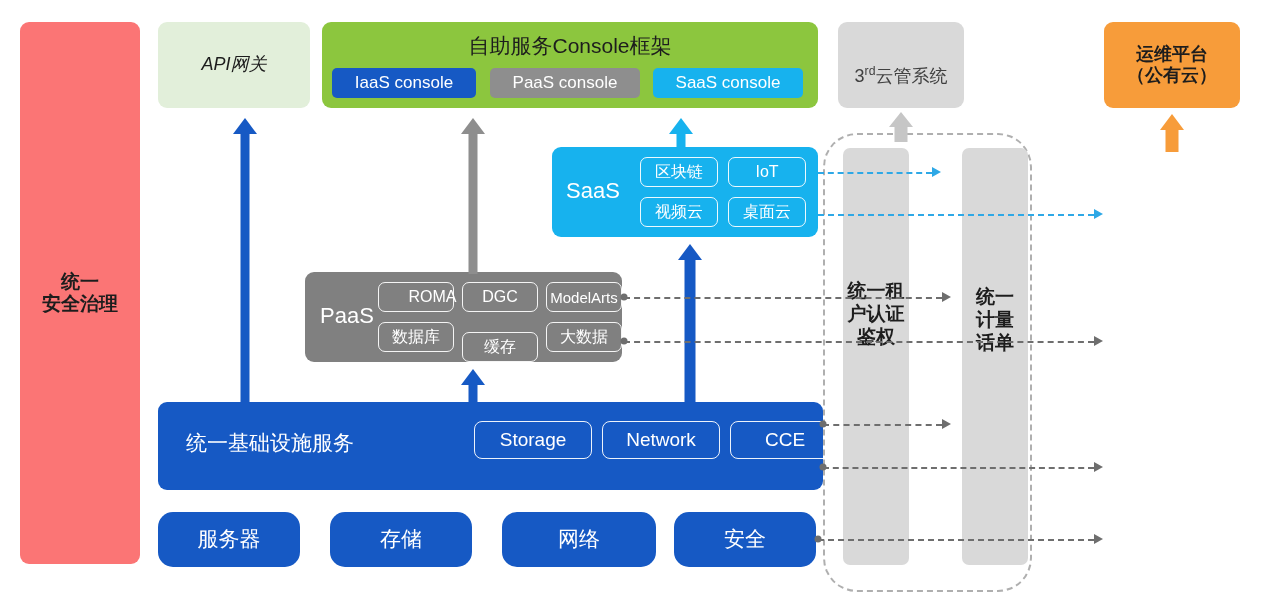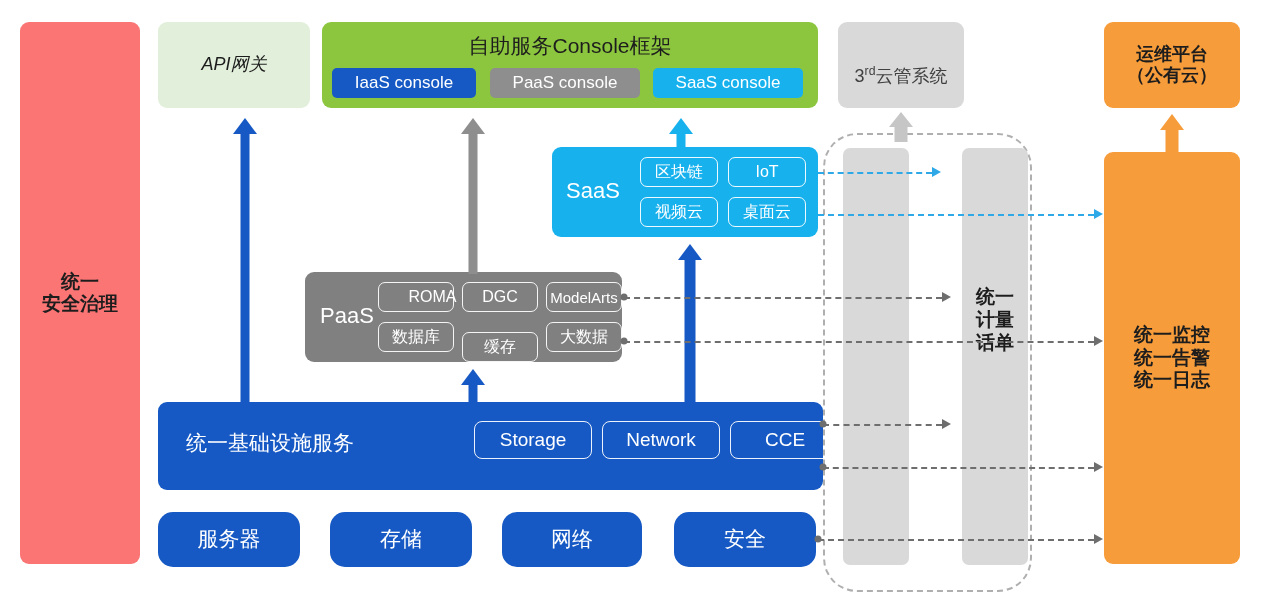--- a/index.html
+++ b/index.html
@@ -161,41 +161,39 @@
       <span>CCE</span>
     </div>
   </div>
 
   <div class="box hw" style="left:158px;top:512px;width:142px;height:55px;">
     <span>服务器</span>
   </div>
   <div class="box hw" style="left:330px;top:512px;width:142px;height:55px;">
     <span>存储</span>
   </div>
-  <div class="box hw" style="left:502px;top:512px;width:140px;height:55px;">
+  <div class="box hw" style="left:502px;top:512px;width:154px;height:55px;">
     <span>网络</span>
   </div>
   <div class="box hw" style="left:674px;top:512px;width:142px;height:55px;">
     <span>安全</span>
   </div>
 
   <div class="dashed-zone" style="left:823px;top:133px;width:209px;height:459px;"></div>
 
   <div class="box gcol" style="left:843px;top:148px;width:66px;height:417px;"></div>
+  <div class="gcol-text" style="left:843px;top:279px;width:66px;">统一租
+户认证
+鉴权</div>
 
   <div class="box gcol" style="left:962px;top:148px;width:66px;height:417px;"></div>
   <div class="gcol-text" style="left:962px;top:285px;width:66px;">统一
 计量
 话单</div>
 
-  <div class="box panel-orange" style="left:1104px;top:152px;width:136px;height:412px;">
-    <span>统一监控
-统一告警
-统一日志</span>
-  </div>
 
   <div class="ar" style="left:231px;top:118px;width:28px;height:286px;">
     <div class="head" style="border-bottom:16px solid #1659C4;"></div>
     <div class="shaft" style="top:15px;width:9px;height:271px;background:#1659C4;"></div>
   </div>
 
   <div class="ar" style="left:459px;top:118px;width:28px;height:156px;">
     <div class="head" style="border-bottom:16px solid #8E8E8E;"></div>
     <div class="shaft" style="top:15px;width:9px;height:141px;background:#8E8E8E;"></div>
   </div>

